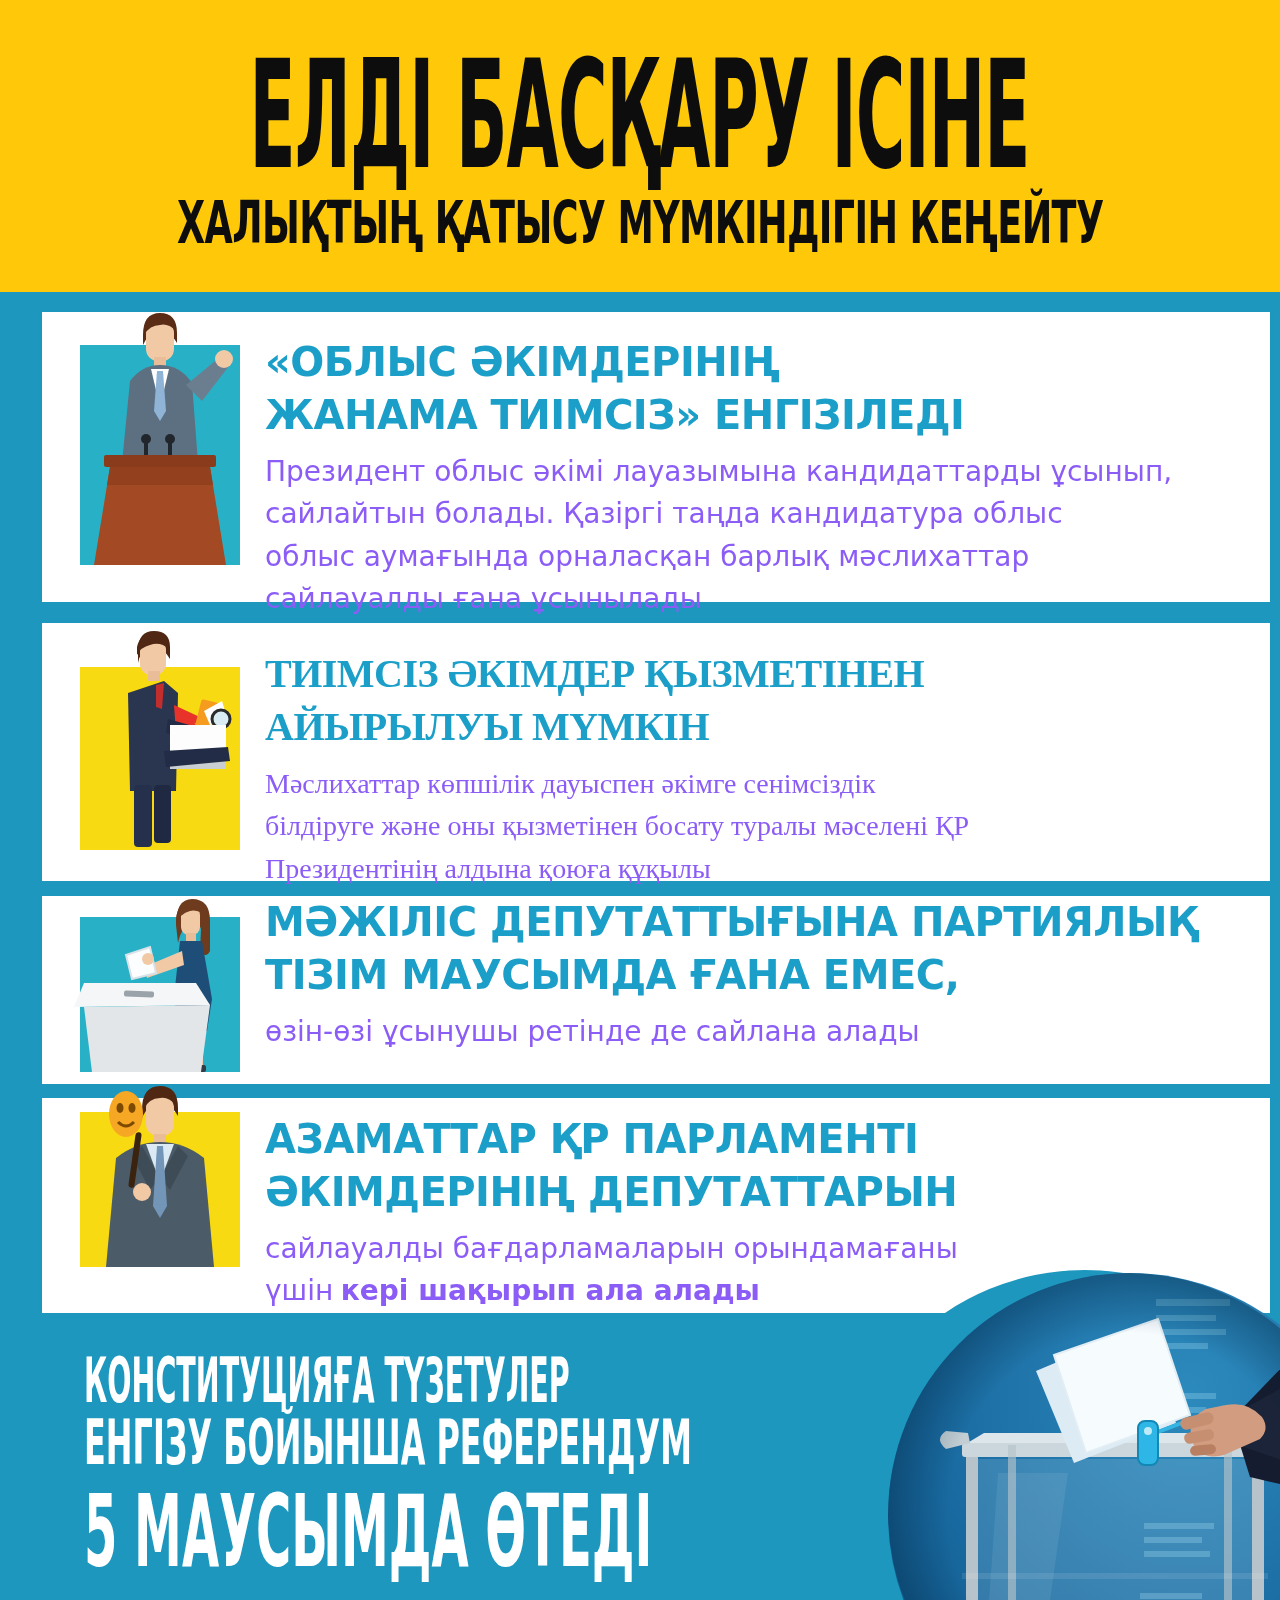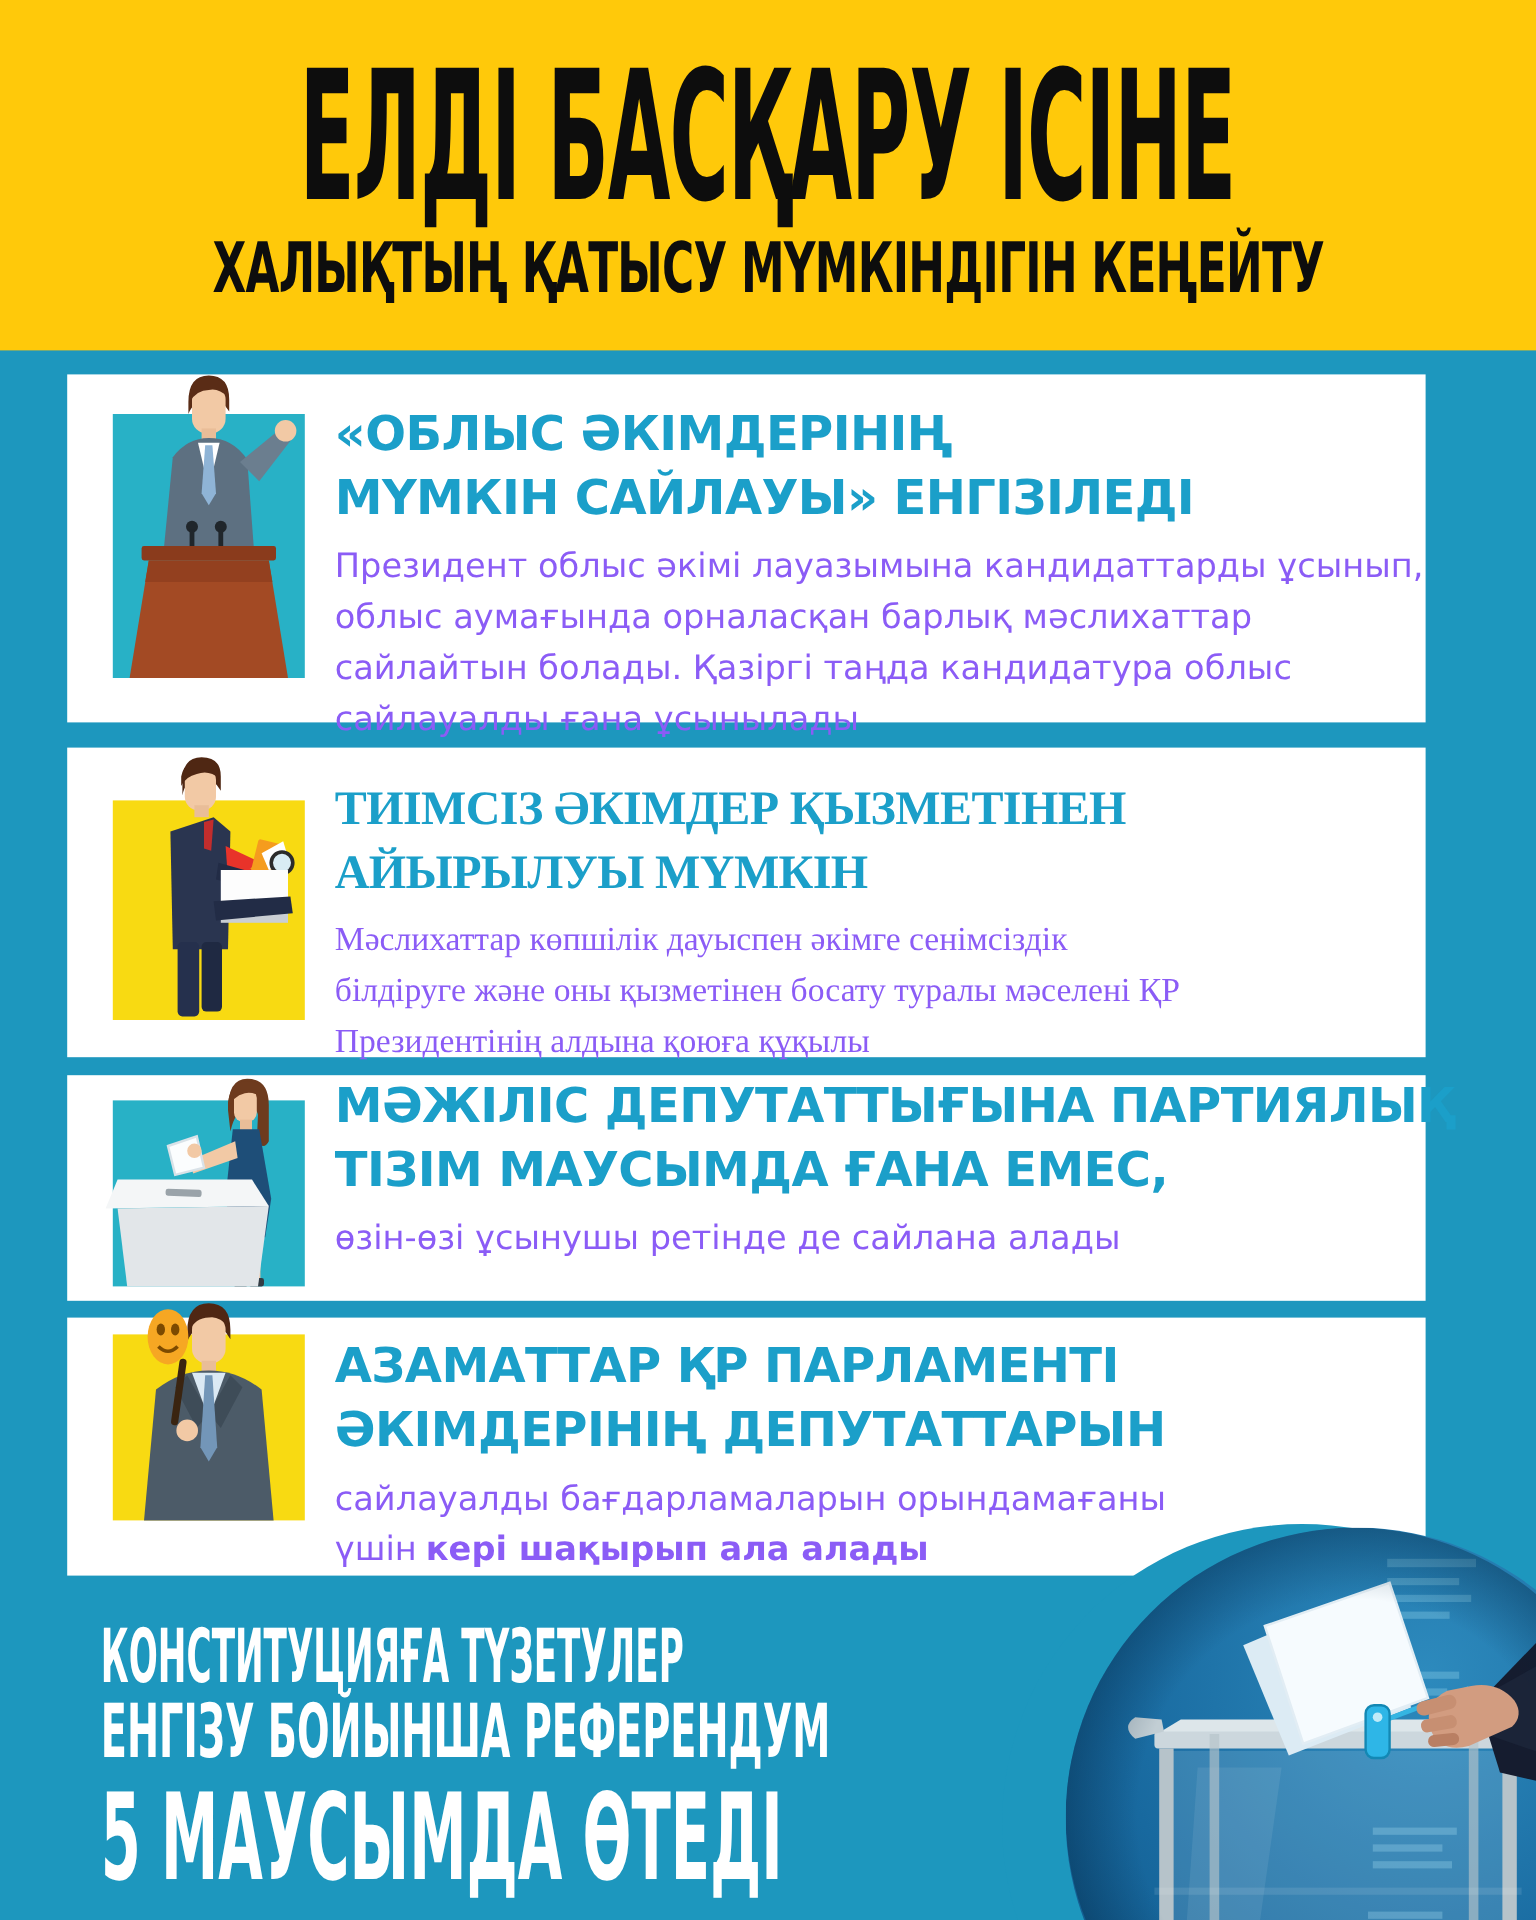--- a/index.html
+++ b/index.html
@@ -14,21 +14,21 @@
       display:flex;flex-direction:column;align-items:center;justify-content:flex-start;}
   .hd-title{
     margin-top:40px;font-size:150px;line-height:1.0;font-weight:bold;color:#0d0d0d;
     white-space:nowrap;transform:scale(0.45,1);transform-origin:center top;letter-spacing:-2px;
   }
   .hd-sub{
     margin-top:4px;font-size:58px;line-height:1.0;font-weight:bold;color:#0d0d0d;
     white-space:nowrap;transform:scale(0.63,1);transform-origin:center top;letter-spacing:-1px;
   }
   
-  .card{position:absolute;left:42px;width:1132px;background:#ffffff;z-index:1;margin-left:14px;}
+  .card{position:absolute;left:42px;width:1228px;background:#ffffff;z-index:1;}
   .card.c1{top:312px;height:290px;}
   .card.c2{top:623px;height:258px;}
   .card.c3{top:896px;height:188px;}
   .card.c4{top:1098px;height:215px;}
   .ill{position:absolute;left:38px;overflow:visible;}
   .c1 .ill{top:33px;}
   .c2 .ill{top:44px;}
   .c3 .ill{top:21px;}
   .c4 .ill{top:14px;}
   .ill svg{overflow:visible;display:block;}
@@ -90,26 +90,26 @@
         <circle cx="90" cy="94" r="5" fill="#20262b"></circle>
         <rect x="88" y="96" width="4" height="20" fill="#20262b"></rect>
         <rect x="24" y="110" width="112" height="12" rx="2" fill="#8a3b1c"></rect>
         <path d="M30,122 L130,122 L146,220 L14,220 Z" fill="#a34a24"></path>
         <path d="M30,122 L130,122 L133,140 L27,140 Z" fill="#93401f"></path>
       </svg>
     </div>
     <div class="txt">
       <h2>
         <span>«ОБЛЫС ӘКІМДЕРІНІҢ</span>
-        <span>МҮМКІН САЙЛАУЫ» ЕНГІЗІЛЕДІ</span>
+        <span>ЖАНАМА ТИІМСІЗ» ЕНГІЗІЛЕДІ</span>
       </h2>
       <div class="body">
         <div class="bl">Президент облыс әкімі лауазымына кандидаттарды ұсынып,</div>
+        <div class="bl">сайлайтын болады. Қазіргі таңда кандидатура облыс</div>
         <div class="bl">облыс аумағында орналасқан барлық мәслихаттар</div>
-        <div class="bl">сайлайтын болады. Қазіргі таңда кандидатура облыс</div>
         <div class="bl">сайлауалды ғана ұсынылады</div>
       </div>
     </div>
   </section>
 
   <section class="card c2">
     <div class="ill">
       <svg width="160" height="183" viewBox="0 0 160 183">
         <rect x="0" y="0" width="160" height="183" fill="#f8da12"></rect>
         <path d="M58,-16 Q58,-36 74,-36 Q90,-36 90,-20 L90,-8 Q82,-22 70,-18 Q60,-16 58,-4 Z" fill="#4f2713"></path>

